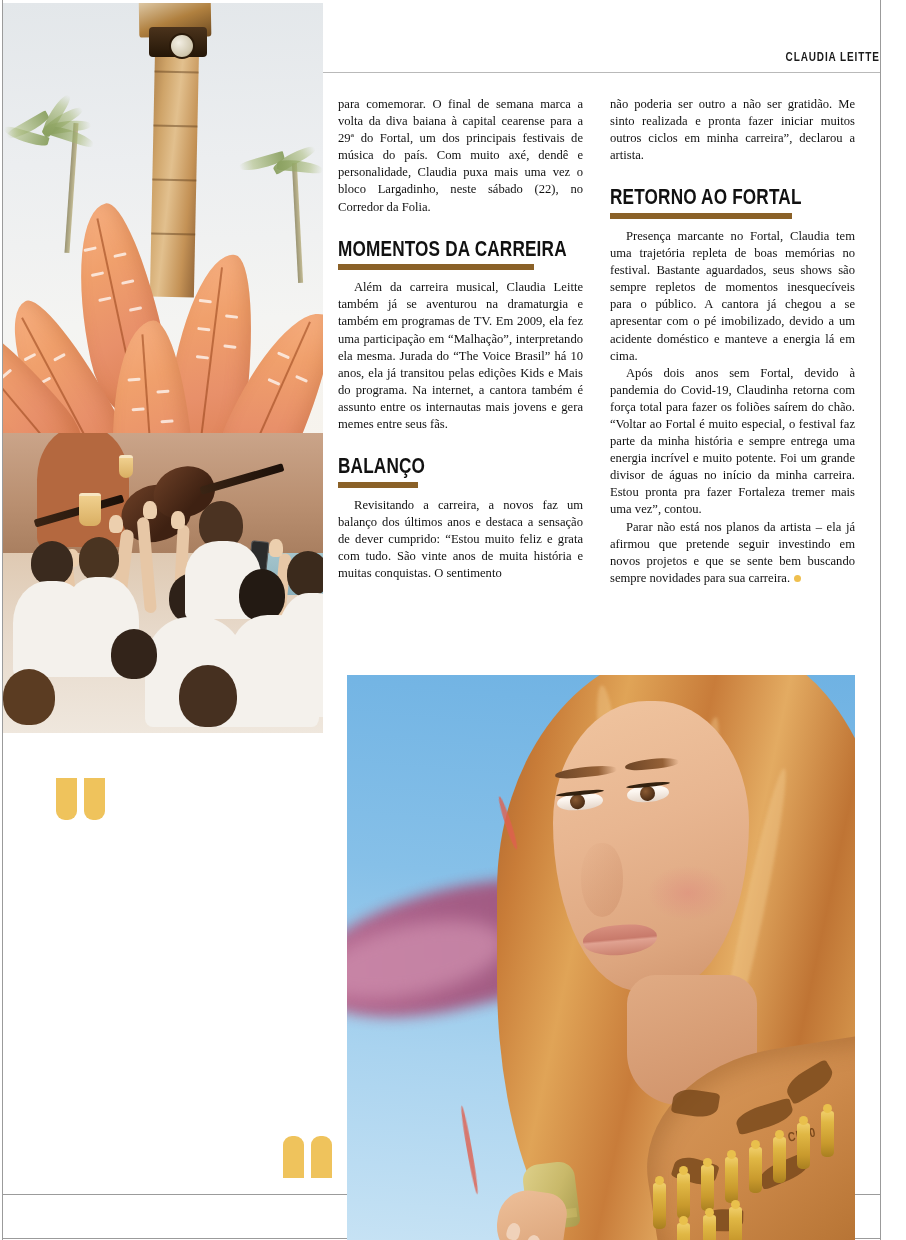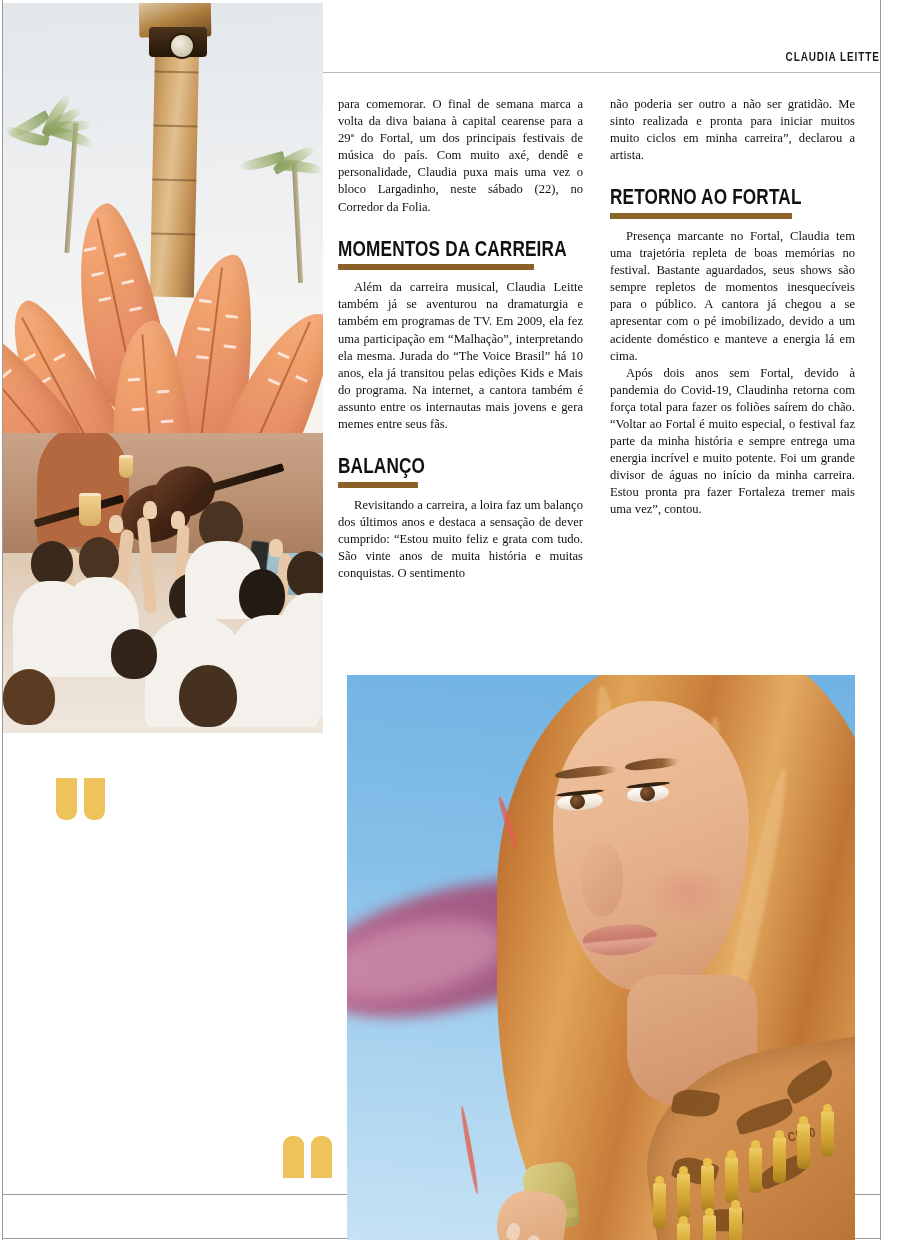--- a/index.html
+++ b/index.html
@@ -482,30 +482,31 @@
 
   <div class="col col-left">
     <p class="noindent">para comemorar. O final de semana marca a volta da diva baiana à capital cearense para a 29ª do Fortal, um dos principais festivais de música do país. Com muito axé, dendê e personalidade, Claudia puxa mais uma vez o bloco Largadinho, neste sábado (22), no Corredor da Folia.</p>
 
     <div class="sec-head">MOMENTOS DA CARREIRA</div>
     <div class="sec-rule" style="width:196px;"></div>
     <p>Além da carreira musical, Claudia Leitte também já se aventurou na dramaturgia e também em programas de TV. Em 2009, ela fez uma participação em “Malhação”, interpretando ela mesma. Jurada do “The Voice Brasil” há 10 anos, ela já transitou pelas edições Kids e Mais do programa. Na internet, a cantora também é assunto entre os internautas mais jovens e gera memes entre seus fãs.</p>
 
     <div class="sec-head">BALANÇO</div>
     <div class="sec-rule" style="width:80px;"></div>
-    <p>Revisitando a carreira, a loira faz um balanço dos últimos anos e destaca a sensação de dever cumprido: “Estou muito feliz e grata com tudo. São vinte anos de muita história e muitas conquistas. O sentimento</p>
+    <p>Revisitando a carreira, a novos faz um balanço dos últimos anos e destaca a sensação de dever cumprido: “Estou muito feliz e grata com tudo. São vinte anos de muita história e muitas conquistas. O sentimento</p>
   </div>
 
   <div class="col col-right">
-    <p class="noindent">não poderia ser outro a não ser gratidão. Me sinto realizada e pronta para iniciar muitos muito ciclos em minha carreira”, declarou a artista.</p>
+    <p class="noindent">não poderia ser outro a não ser gratidão. Me sinto realizada e pronta fazer iniciar muitos outros ciclos em minha carreira”, declarou a artista.</p>
 
     <div class="sec-head">RETORNO AO FORTAL</div>
     <div class="sec-rule" style="width:182px;"></div>
     <p>Presença marcante no Fortal, Claudia tem uma trajetória repleta de boas memórias no festival. Bastante aguardados, seus shows são sempre repletos de momentos inesquecíveis para o público. A cantora já chegou a se apresentar com o pé imobilizado, devido a um acidente doméstico e manteve a energia lá em cima.</p>
     <p>Após dois anos sem Fortal, devido à pandemia do Covid-19, Claudinha retorna com força total para fazer os foliões saírem do chão. “Voltar ao Fortal é muito especial, o festival faz parte da minha história e sempre entrega uma energia incrível e muito potente. Foi um grande divisor de águas no início da minha carreira. Estou pronta pra fazer Fortaleza tremer mais uma vez”, contou.</p>
+    <p><span>Parar não está nos planos da artista – ela já afirmou que pretende seguir investindo em novos projetos e que se sente bem buscando sempre novidades para sua carreira.</span><span class="enddot"></span></p>
   </div>
 
   <div class="qmark open">
       <span></span>
       <span></span>
     </div>
   <div class="qmark close">
       <span></span>
       <span></span>
     </div>

